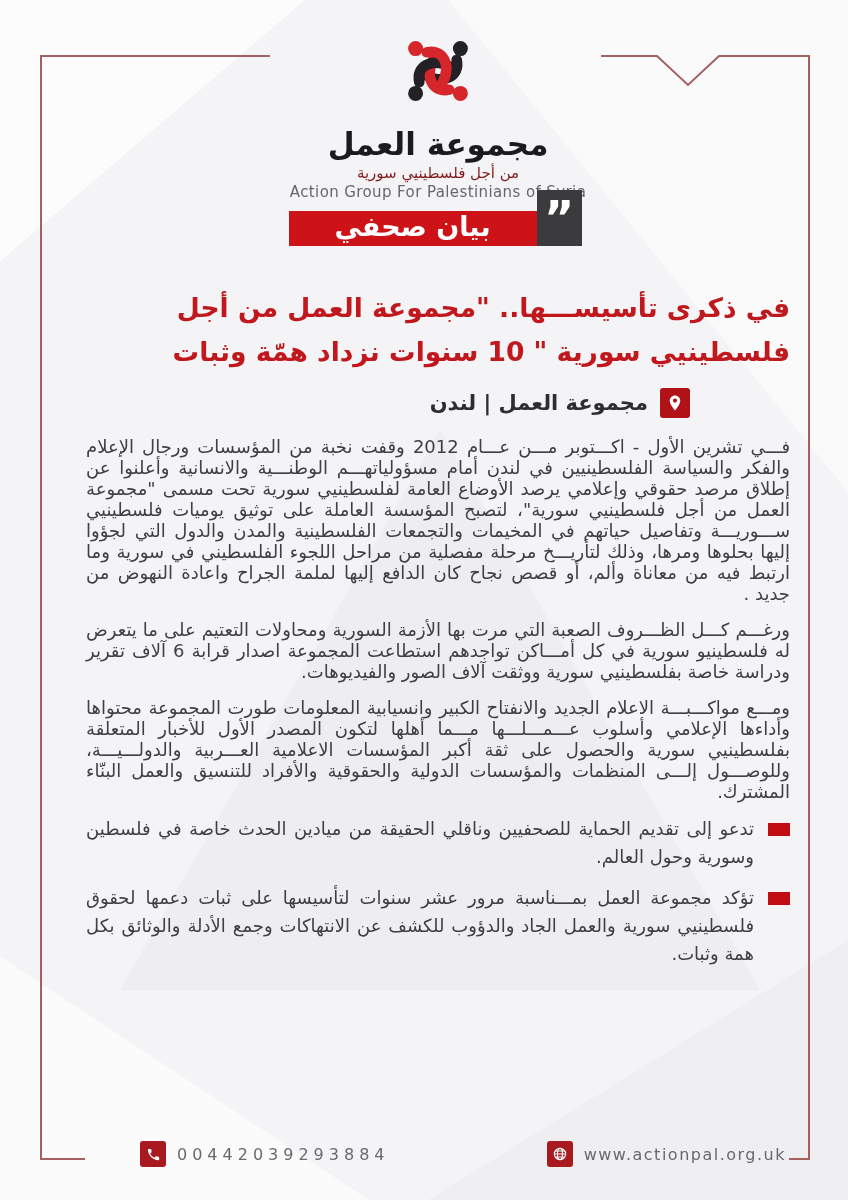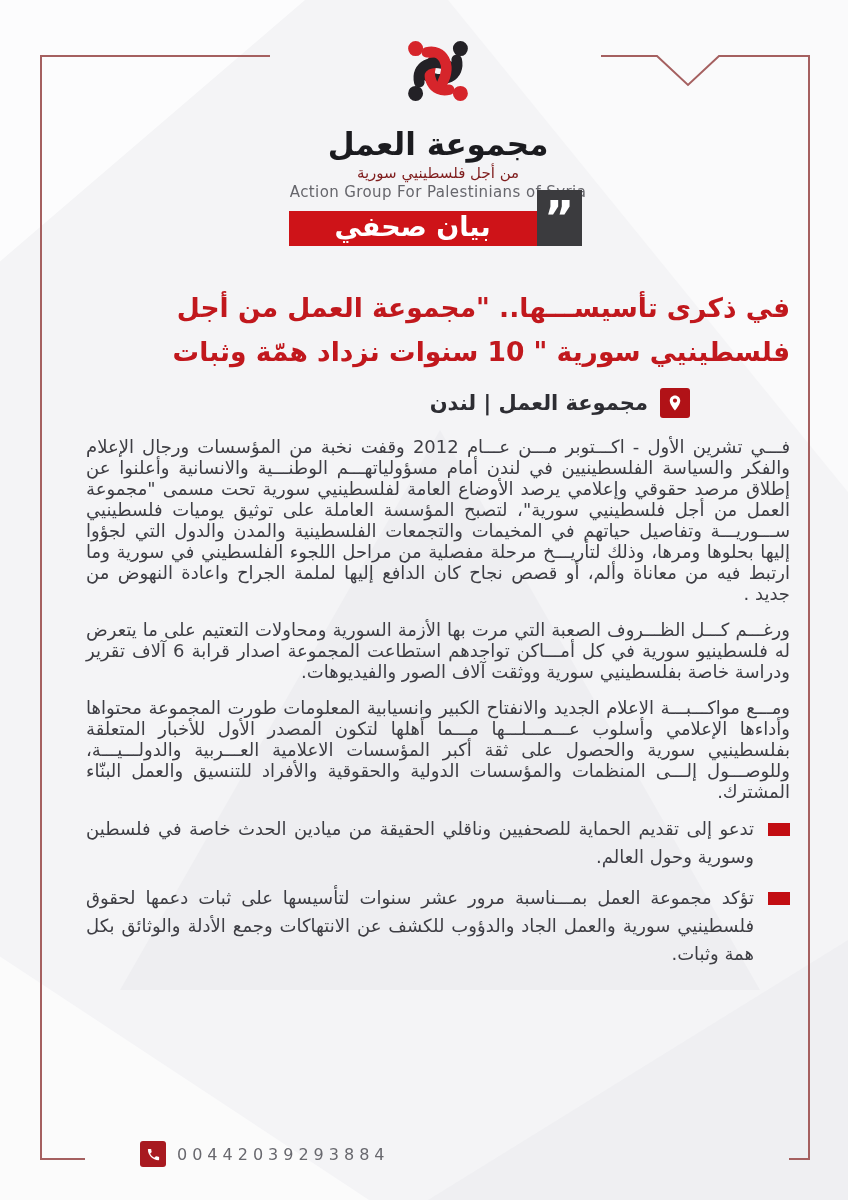--- a/index.html
+++ b/index.html
@@ -142,15 +142,25 @@
 
   <div class="contact-bar">
     <div class="contact-item">
       <span class="icon-badge">
         <svg width="15" height="15" viewBox="0 0 24 24">
           <path fill="#ffffff" d="M6.62 10.79a15.05 15.05 0 0 0 6.59 6.59l2.2-2.2a1 1 0 0 1 1.01-.24c1.12.37 2.33.57 3.58.57a1 1 0 0 1 1 1V20a1 1 0 0 1-1 1C10.85 21 3 13.15 3 4a1 1 0 0 1 1-1h3.5a1 1 0 0 1 1 1c0 1.25.2 2.46.57 3.58a1 1 0 0 1-.25 1.01l-2.2 2.2z"></path>
         </svg>
       </span>
       <span class="contact-text phone">00442039293884</span>
     </div>
+    <div class="contact-item">
+      <span class="icon-badge">
+        <svg width="16" height="16" viewBox="0 0 24 24" fill="none" stroke="#ffffff" stroke-width="1.7">
+          <circle cx="12" cy="12" r="8.5"></circle>
+          <ellipse cx="12" cy="12" rx="3.8" ry="8.5"></ellipse>
+          <path d="M3.5 12h17M5 7.5h14M5 16.5h14"></path>
+        </svg>
+      </span>
+      <span class="contact-text site">www.actionpal.org.uk</span>
+    </div>
   </div>
 
 </div>
 
 </body></html>

